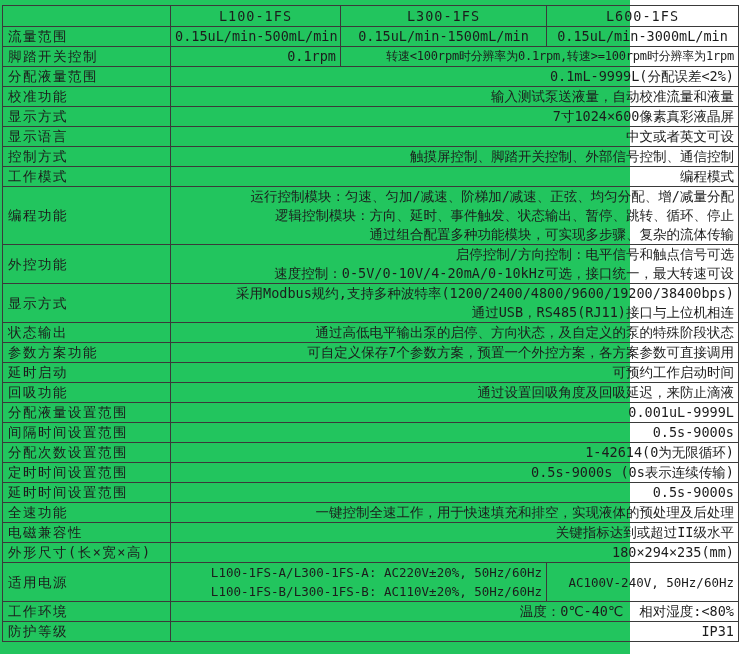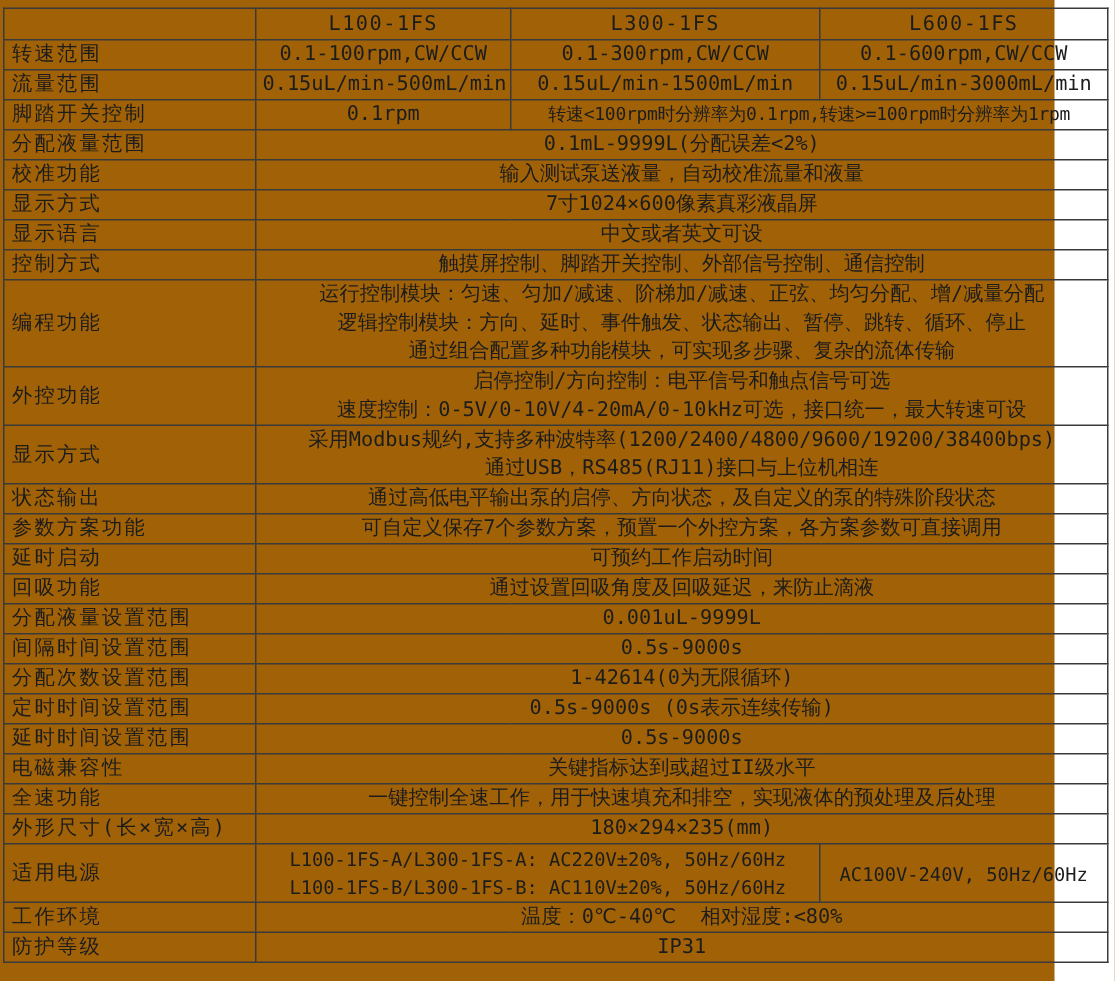--- a/index.html
+++ b/index.html
@@ -1,26 +1,26 @@
 <!DOCTYPE html>
 <html><head>
 <meta charset="utf-8">
 <style>
   html,body{margin:0;padding:0;background:#ffffff;}
-  .page{width:703px;height:654px;box-sizing:border-box;padding:5px 3px 4px 2px;background:#a16207;}
+  .page{width:630px;height:654px;box-sizing:border-box;padding:5px 3px 4px 2px;background:#22c55e;}
   table{border-collapse:collapse;table-layout:fixed;width:736px;color:#1c1c1c;}
   th,td{
     border:1px solid #3a3a3a;
     font-family:"DejaVu Sans Mono","DejaVu Sans","Liberation Sans",sans-serif;
     font-size:13.5px;line-height:19px;padding:0 4px;
     vertical-align:middle;overflow:hidden;white-space:nowrap;
   }
   thead th{height:20px;text-align:center;font-weight:normal;letter-spacing:1px;}
   td.label{letter-spacing:1.5px;padding-left:5px;}
-  td.val{text-align:center;}
+  td.val{text-align:right;}
   td.center{text-align:center;}
   td.small{font-size:12px;letter-spacing:-0.2px;}
   td.power{font-size:12.5px;}
   td div{line-height:19px;}
 </style>
 </head>
 <body>
 
 <div class="page">
   <table>
@@ -32,26 +32,20 @@
     </colgroup>
     <thead>
       <tr>
           <th></th>
           <th>L100-1FS</th>
           <th>L300-1FS</th>
           <th>L600-1FS</th>
         </tr>
     </thead>
     <tbody>
-        <tr>
-          <td class="label">转速范围</td>
-          <td class="val center" colspan="1">0.1-100rpm,CW/CCW</td>
-          <td class="val center" colspan="1">0.1-300rpm,CW/CCW</td>
-          <td class="val center" colspan="1">0.1-600rpm,CW/CCW</td>
-        </tr>
         <tr>
           <td class="label">流量范围</td>
           <td class="val center" colspan="1">0.15uL/min-500mL/min</td>
           <td class="val center" colspan="1">0.15uL/min-1500mL/min</td>
           <td class="val center" colspan="1">0.15uL/min-3000mL/min</td>
         </tr>
         <tr>
           <td class="label">脚踏开关控制</td>
           <td class="val" colspan="1">0.1rpm</td>
           <td class="val small" colspan="2">转速&lt;100rpm时分辨率为0.1rpm,转速&gt;=100rpm时分辨率为1rpm</td>
@@ -68,20 +62,24 @@
           <td class="label">显示方式</td>
           <td class="val" colspan="3">7寸1024×600像素真彩液晶屏</td>
         </tr>
         <tr>
           <td class="label">显示语言</td>
           <td class="val" colspan="3">中文或者英文可设</td>
         </tr>
         <tr>
           <td class="label">控制方式</td>
           <td class="val" colspan="3">触摸屏控制、脚踏开关控制、外部信号控制、通信控制</td>
+        </tr>
+        <tr>
+          <td class="label">工作模式</td>
+          <td class="val" colspan="3">编程模式</td>
         </tr>
         <tr>
           <td class="label">编程功能</td>
           <td class="val" colspan="3">
             <div>运行控制模块：匀速、匀加/减速、阶梯加/减速、正弦、均匀分配、增/减量分配</div>
             <div>逻辑控制模块：方向、延时、事件触发、状态输出、暂停、跳转、循环、停止</div>
             <div>通过组合配置多种功能模块，可实现多步骤、复杂的流体传输</div>
           </td>
         </tr>
         <tr>
@@ -128,26 +126,26 @@
         </tr>
         <tr>
           <td class="label">定时时间设置范围</td>
           <td class="val" colspan="3">0.5s-9000s (0s表示连续传输)</td>
         </tr>
         <tr>
           <td class="label">延时时间设置范围</td>
           <td class="val" colspan="3">0.5s-9000s</td>
         </tr>
         <tr>
+          <td class="label">全速功能</td>
+          <td class="val" colspan="3">一键控制全速工作，用于快速填充和排空，实现液体的预处理及后处理</td>
+        </tr>
+        <tr>
           <td class="label">电磁兼容性</td>
           <td class="val" colspan="3">关键指标达到或超过II级水平</td>
-        </tr>
-        <tr>
-          <td class="label">全速功能</td>
-          <td class="val" colspan="3">一键控制全速工作，用于快速填充和排空，实现液体的预处理及后处理</td>
         </tr>
         <tr>
           <td class="label">外形尺寸(长×宽×高)</td>
           <td class="val" colspan="3">180×294×235(mm)</td>
         </tr>
         <tr>
           <td class="label">适用电源</td>
           <td class="val power" colspan="2">
             <div>L100-1FS-A/L300-1FS-A: AC220V±20%, 50Hz/60Hz</div>
             <div>L100-1FS-B/L300-1FS-B: AC110V±20%, 50Hz/60Hz</div>

